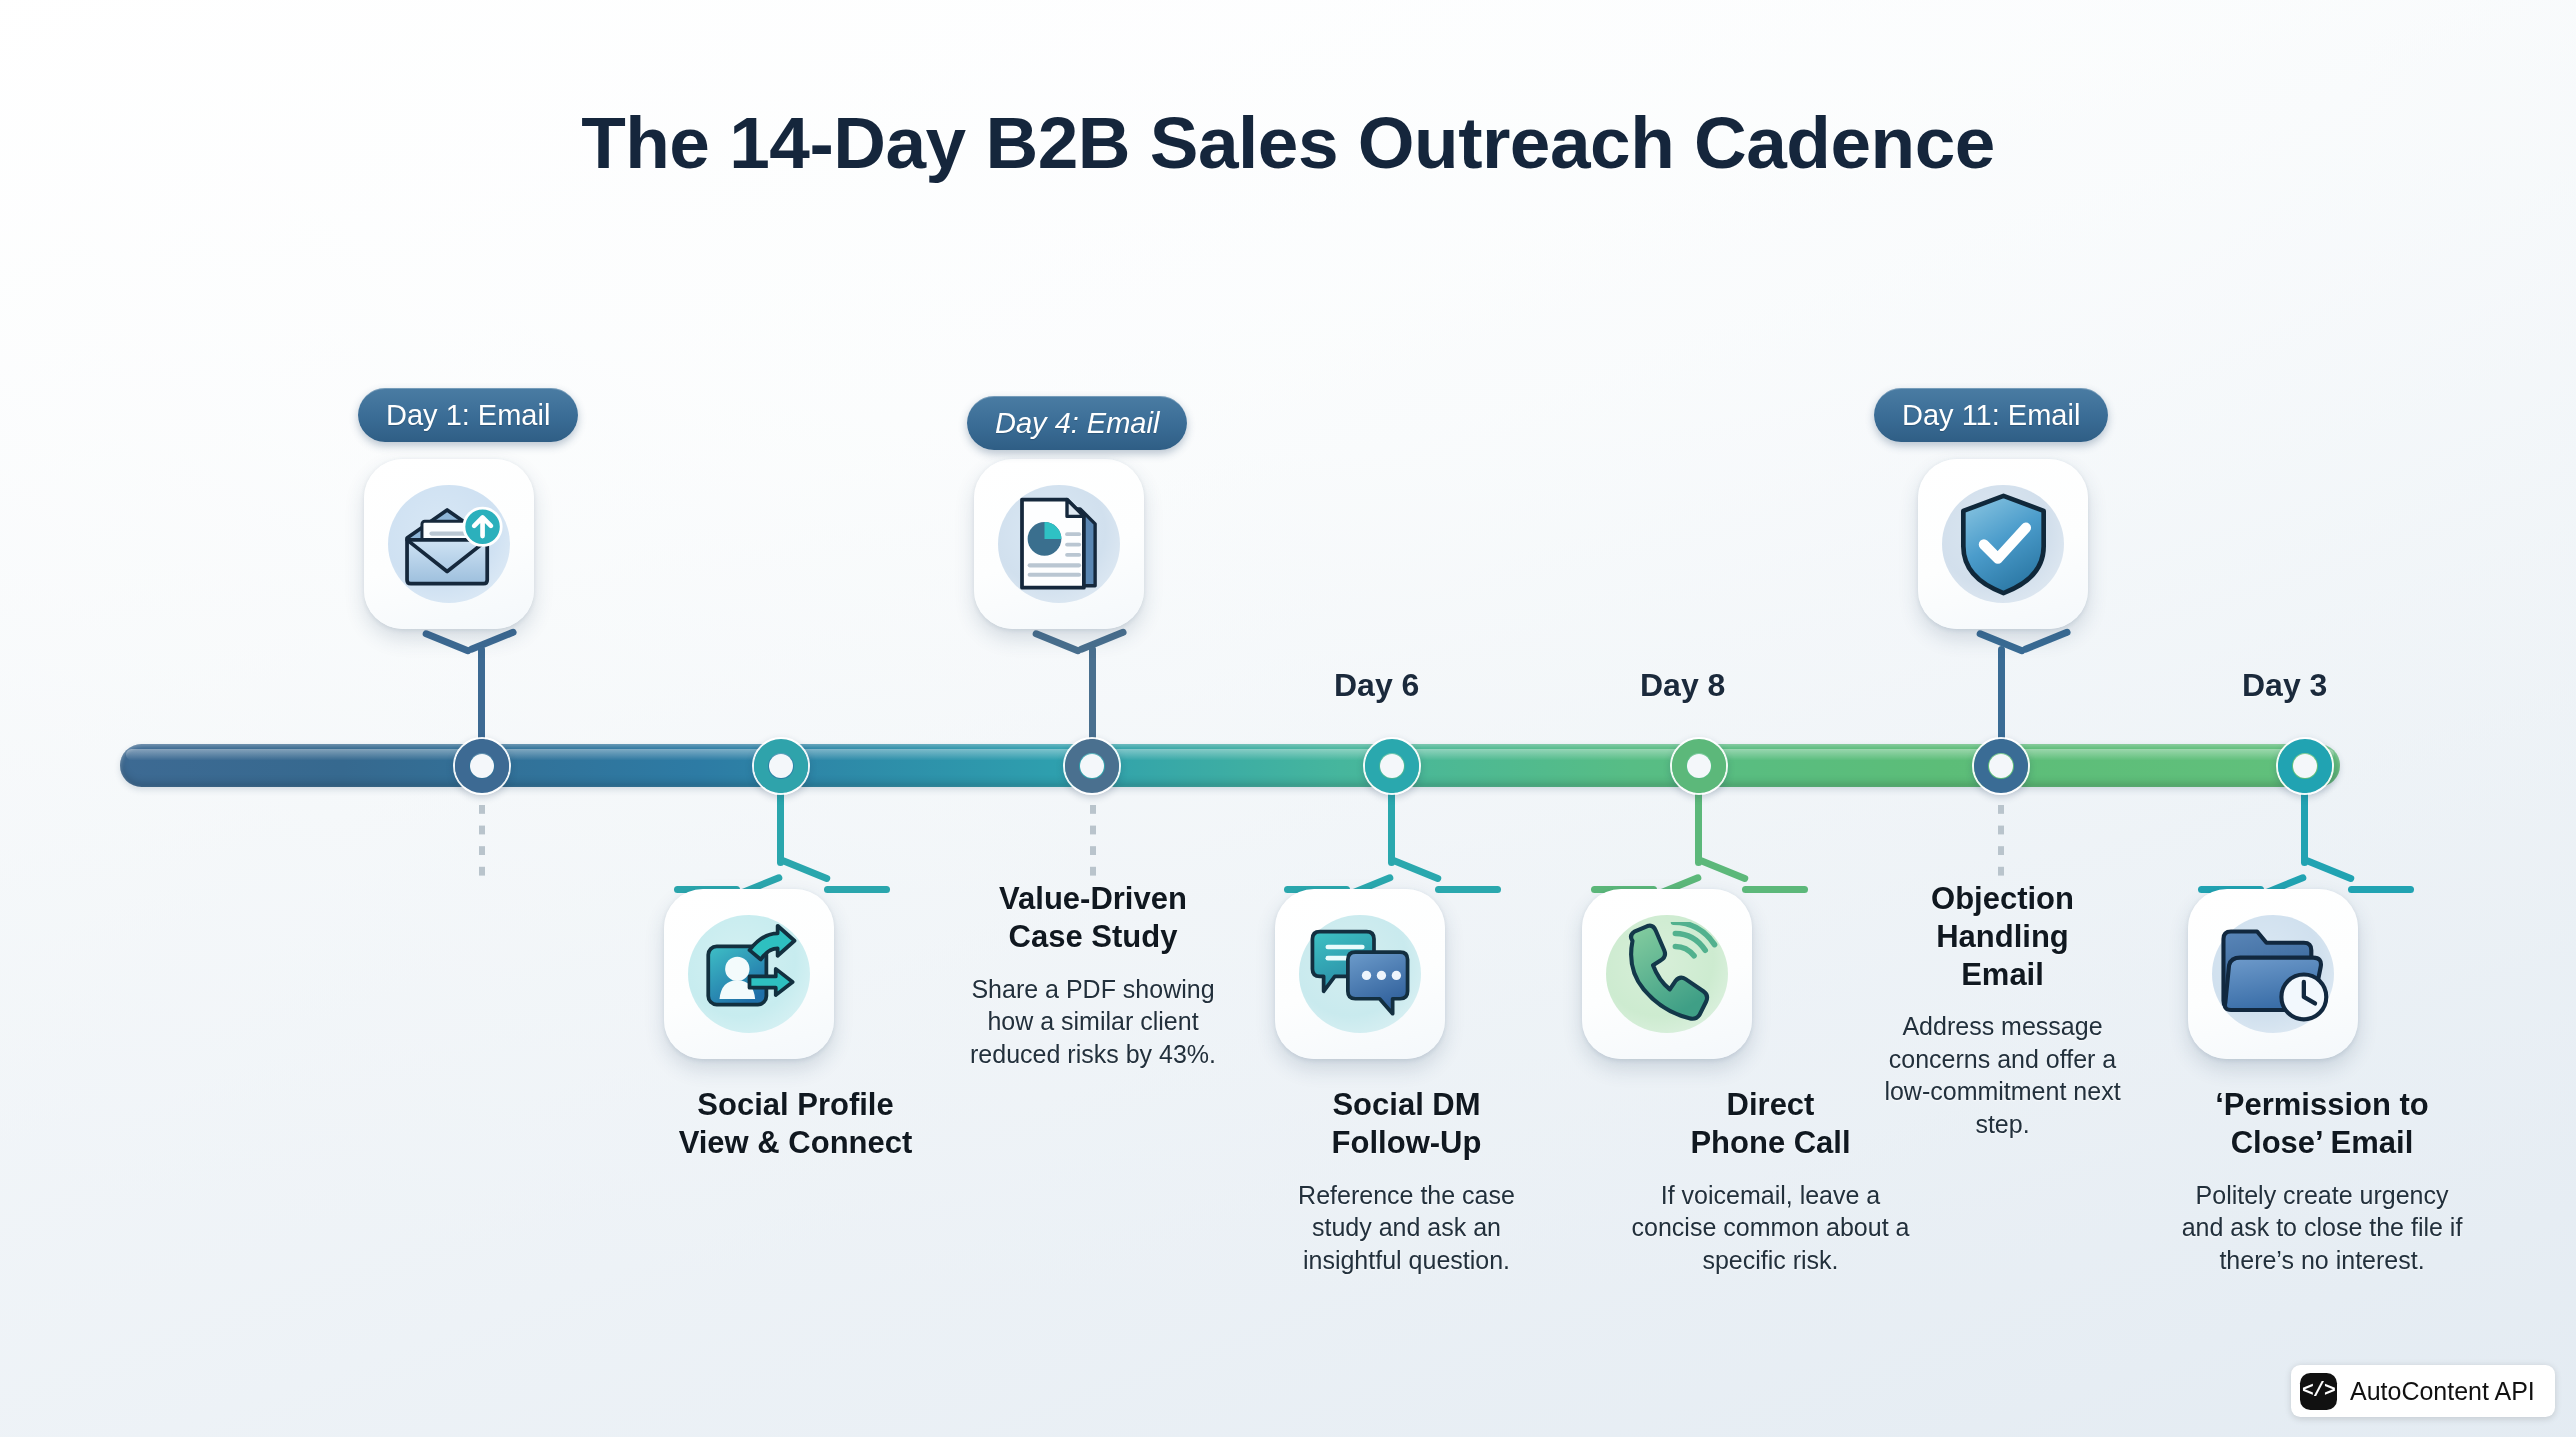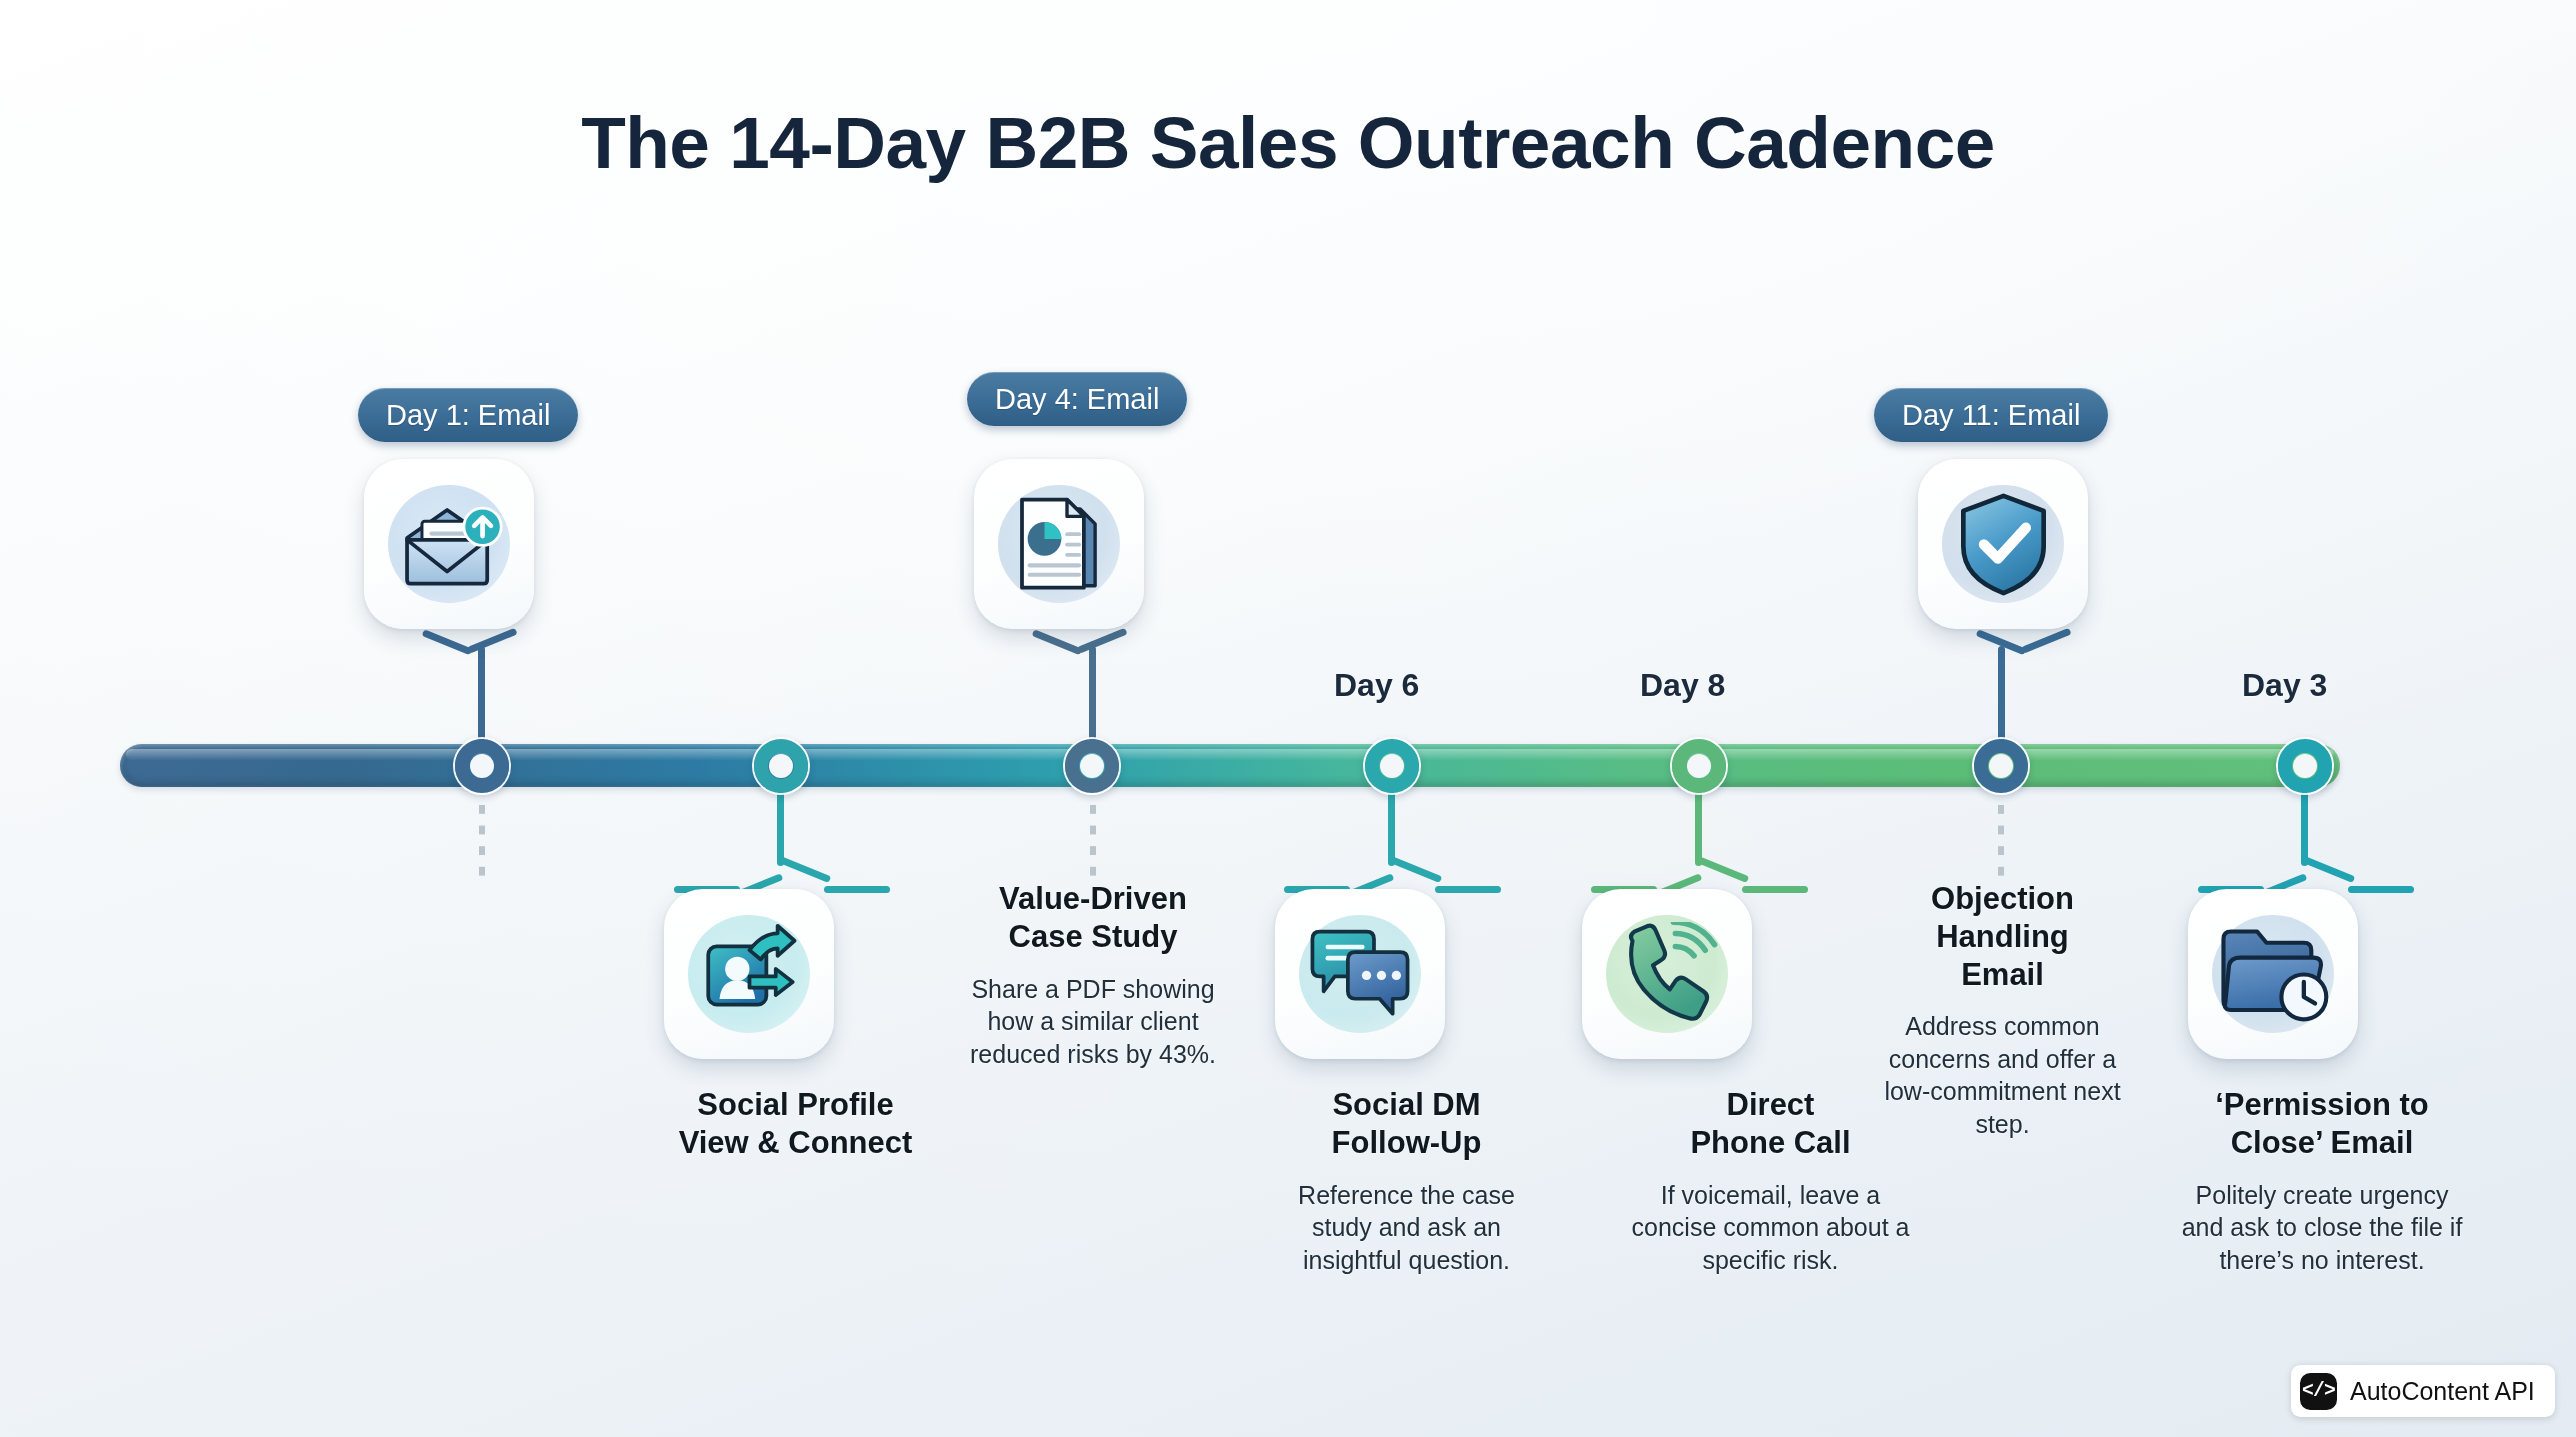--- a/index.html
+++ b/index.html
@@ -323,21 +323,21 @@
       <path d="M26 82 Q28 62 45 62 Q62 62 64 82 Z" fill="#f3fbfc"></path>
       <path d="M58 30 Q72 12 88 12 L88 4 L106 20 L88 36 L88 28 Q78 28 70 40 Z" fill="#2ec0c0" stroke="#12303f" stroke-width="4" stroke-linejoin="round"></path>
       <path d="M58 58 L86 58 L86 50 L104 64 L86 78 L86 70 L58 70 Z" fill="#2ec0c0" stroke="#12303f" stroke-width="4" stroke-linejoin="round"></path>
     </svg>
   </div>
 
   <div class="col" style="left:655px; top:1086px; width:281px;">
     <h3><span>Social Profile</span><br><span>View &amp; Connect</span></h3>
   </div>
 
-  <div class="badge" style="left:967px; top:372px;">Day 4: Email</div>
+  <div class="badge" style="left:967px; top:396px;font-style:italic;">Day 4: Email</div>
 
   <div class="card" style="left:974px; top:459px;">
     <div class="card-blob" style="background:radial-gradient(circle at 42% 38%, #dae8f4 0%, #d1e0ee 55%, rgba(209,224,238,0.45) 100%);"></div>
     <svg width="105" height="109" viewBox="0 0 112 116">
       <path d="M30 20 L78 20 L94 36 L94 102 L30 102 Z" fill="#5b87b3" stroke="#15283c" stroke-width="3.6" stroke-linejoin="round"></path>
       <path d="M16 10 L64 10 L82 28 L82 104 L16 104 Z" fill="#fdfeff" stroke="#15283c" stroke-width="4" stroke-linejoin="round"></path>
       <path d="M64 10 L64 28 L82 28 Z" fill="#dfe9f2" stroke="#15283c" stroke-width="3.6" stroke-linejoin="round"></path>
       <path d="M40 52 m-18 0 a18 18 0 1 0 36 0 a18 18 0 1 0 -36 0" fill="#3a6f8e"></path>
       <path d="M40 52 L40 34 A18 18 0 0 1 58 52 Z" fill="#2fc1c4"></path>
       <rect x="62" y="45" width="17" height="4" rx="2" fill="#b9c6d2"></rect>
@@ -460,21 +460,21 @@
 
   <div class="node" style="left:2001px;">
     <div class="ring" style="border-color:#3a6c95;"></div>
     <div class="hole"></div>
   </div>
 
   <div class="dots" style="left:1998px; top:805px; height:82px;"></div>
 
   <div class="col" style="left:1881px; top:880px; width:243px;">
     <h3><span>Objection</span><br><span>Handling</span><br><span>Email</span></h3>
-    <p>Address common concerns and offer a low-commitment next step.</p>
+    <p>Address message concerns and offer a low-commitment next step.</p>
   </div>
 
   <div class="daytext" style="left:2242px; top:667px;">Day 3</div>
 
   <div class="node" style="left:2305px;">
     <div class="ring" style="border-color:#21a3b2;"></div>
     <div class="hole"></div>
   </div>
 
   <div class="stem" style="left:2301px; top:791px; height:75px; background:#21a3b2;"></div>

